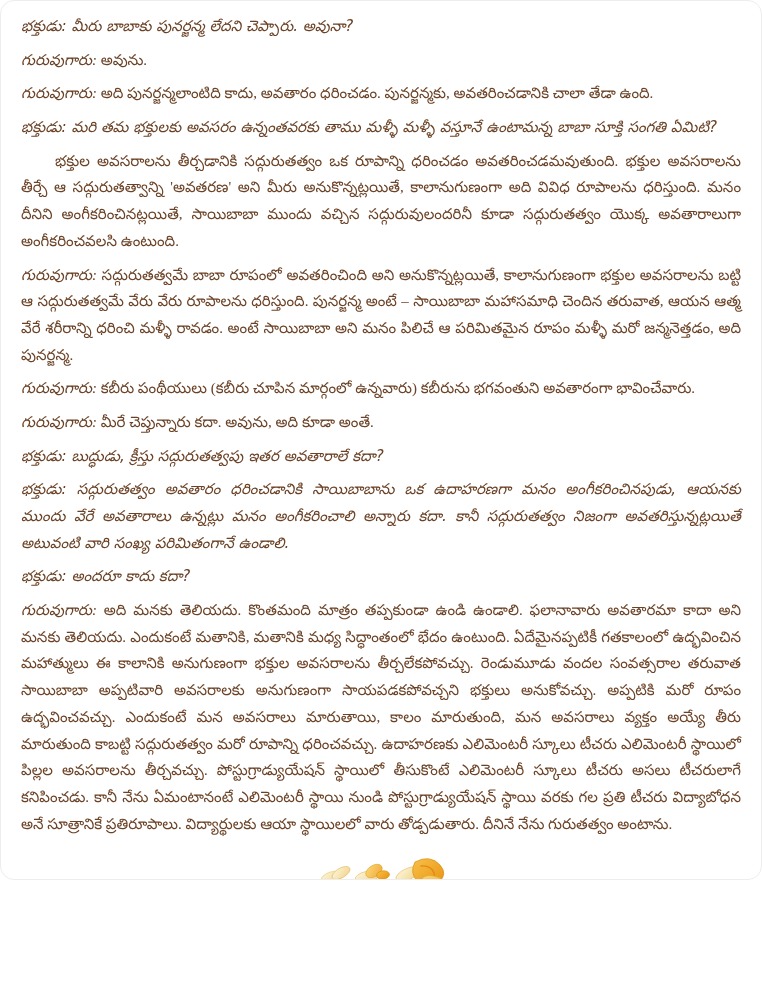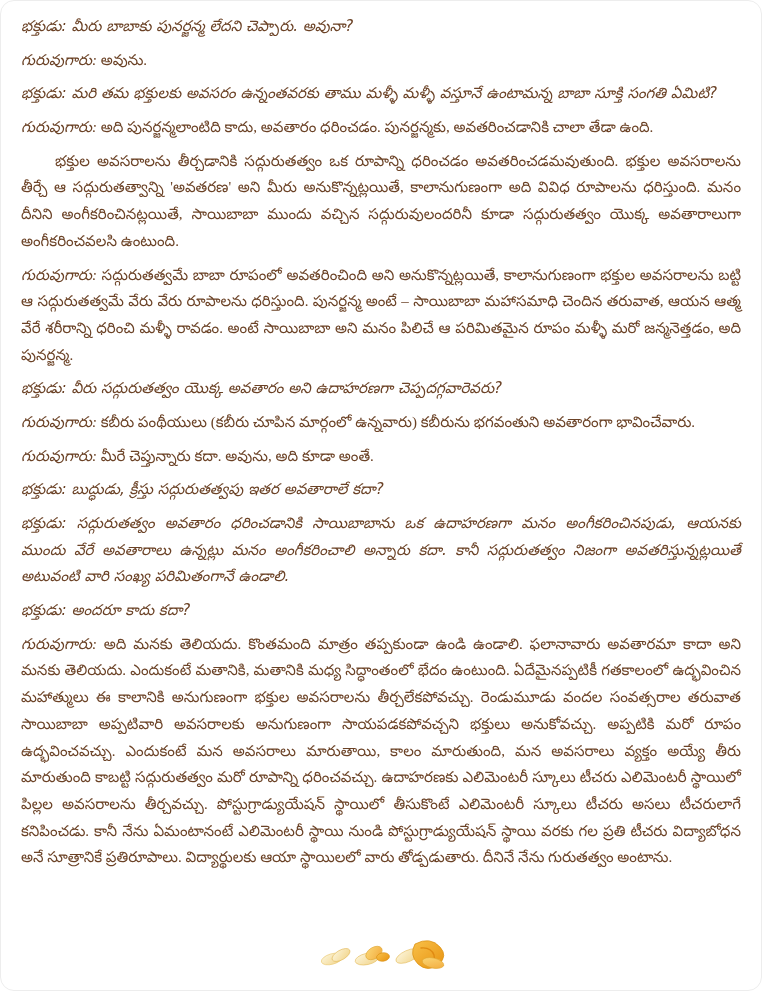--- a/index.html
+++ b/index.html
@@ -1,20 +1,20 @@
 <!DOCTYPE html>
 <html lang="te" style="--ink: #6b4226; --paper: #ffffff;"><head>
 <meta charset="utf-8">
 <style>
   :root { --ink: #6b4226; --paper: #ffffff; }
   * { box-sizing: border-box; }
   html, body { margin: 0; padding: 0; background: #fff; }
   .page {
     width: 762px;
-    height: 991px;
+    height: 880px;
     margin: 0 auto;
     background: var(--paper);
     border: 1px solid #ededed;
     border-radius: 14px;
     padding: 12px 20px 6px 20px;
     overflow: hidden;
     font-family: "DejaVu Sans", sans-serif;
     color: var(--ink);
     font-size: 15px;
     line-height: 1.78;
@@ -39,30 +39,29 @@
 </head>
 <body>
 
 <div class="page">
   <div class="dialogue">
 
     <p class="para devotee"><span class="speaker">భక్తుడు:</span> <span>మీరు బాబాకు పునర్జన్మ లేదని చెప్పారు. అవునా?</span></p>
 
     <p class="para guru"><span class="speaker">గురువుగారు:</span> <span>అవును.</span></p>
 
+    <p class="para guru"><span class="speaker">గురువుగారు:</span> <span>అది పునర్జన్మలాంటిది కాదు, అవతారం ధరించడం. పునర్జన్మకు, అవతరించడానికి చాలా తేడా ఉంది.</span></p>
+
     <p class="para devotee"><span class="speaker">భక్తుడు:</span> <span>మరి తమ భక్తులకు అవసరం ఉన్నంతవరకు తాము మళ్ళీ మళ్ళీ వస్తూనే ఉంటామన్న బాబా సూక్తి సంగతి ఏమిటి?</span></p>
-
-    <p class="para guru"><span class="speaker">గురువుగారు:</span> <span>అది పునర్జన్మలాంటిది కాదు, అవతారం ధరించడం. పునర్జన్మకు, అవతరించడానికి చాలా తేడా ఉంది.</span></p>
 
 
     <p class="para guru indent"><span>భక్తుల అవసరాలను తీర్చడానికి సద్గురుతత్వం ఒక రూపాన్ని ధరించడం అవతరించడమవుతుంది. భక్తుల అవసరాలను తీర్చే ఆ సద్గురుతత్వాన్ని 'అవతరణ' అని మీరు అనుకొన్నట్లయితే, కాలానుగుణంగా అది వివిధ రూపాలను ధరిస్తుంది. మనం దీనిని అంగీకరించినట్లయితే, సాయిబాబా ముందు వచ్చిన సద్గురువులందరినీ కూడా సద్గురుతత్వం యొక్క అవతారాలుగా అంగీకరించవలసి ఉంటుంది.</span></p>
 
     <p class="para guru"><span class="speaker">గురువుగారు:</span> <span>సద్గురుతత్వమే బాబా రూపంలో అవతరించింది అని అనుకొన్నట్లయితే, కాలానుగుణంగా భక్తుల అవసరాలను బట్టి ఆ సద్గురుతత్వమే వేరు వేరు రూపాలను ధరిస్తుంది. పునర్జన్మ అంటే – సాయిబాబా మహాసమాధి చెందిన తరువాత, ఆయన ఆత్మ వేరే శరీరాన్ని ధరించి మళ్ళీ రావడం. అంటే సాయిబాబా అని మనం పిలిచే ఆ పరిమితమైన రూపం మళ్ళీ మరో జన్మనెత్తడం, అది పునర్జన్మ.</span></p>
 
-    <p class="para devotee"><span class="speaker">భక్తుడు:</span> <span>వీరు సద్గురుతత్వం యొక్క అవతారం అని ఉదాహరణగా చెప్పదగ్గవారెవరు?</span></p>
 
     <p class="para guru"><span class="speaker">గురువుగారు:</span> <span>కబీరు పంథీయులు (కబీరు చూపిన మార్గంలో ఉన్నవారు) కబీరును భగవంతుని అవతారంగా భావించేవారు.</span></p>
 
     <p class="para guru"><span class="speaker">గురువుగారు:</span> <span>మీరే చెప్తున్నారు కదా. అవును, అది కూడా అంతే.</span></p>
 
     <p class="para devotee"><span class="speaker">భక్తుడు:</span> <span>బుద్ధుడు, క్రీస్తు సద్గురుతత్వపు ఇతర అవతారాలే కదా?</span></p>
 
     <p class="para devotee"><span class="speaker">భక్తుడు:</span> <span>సద్గురుతత్వం అవతారం ధరించడానికి సాయిబాబాను ఒక ఉదాహరణగా మనం అంగీకరించినపుడు, ఆయనకు ముందు వేరే అవతారాలు ఉన్నట్లు మనం అంగీకరించాలి అన్నారు కదా. కానీ సద్గురుతత్వం నిజంగా అవతరిస్తున్నట్లయితే అటువంటి వారి సంఖ్య పరిమితంగానే ఉండాలి.</span></p>
 
 

